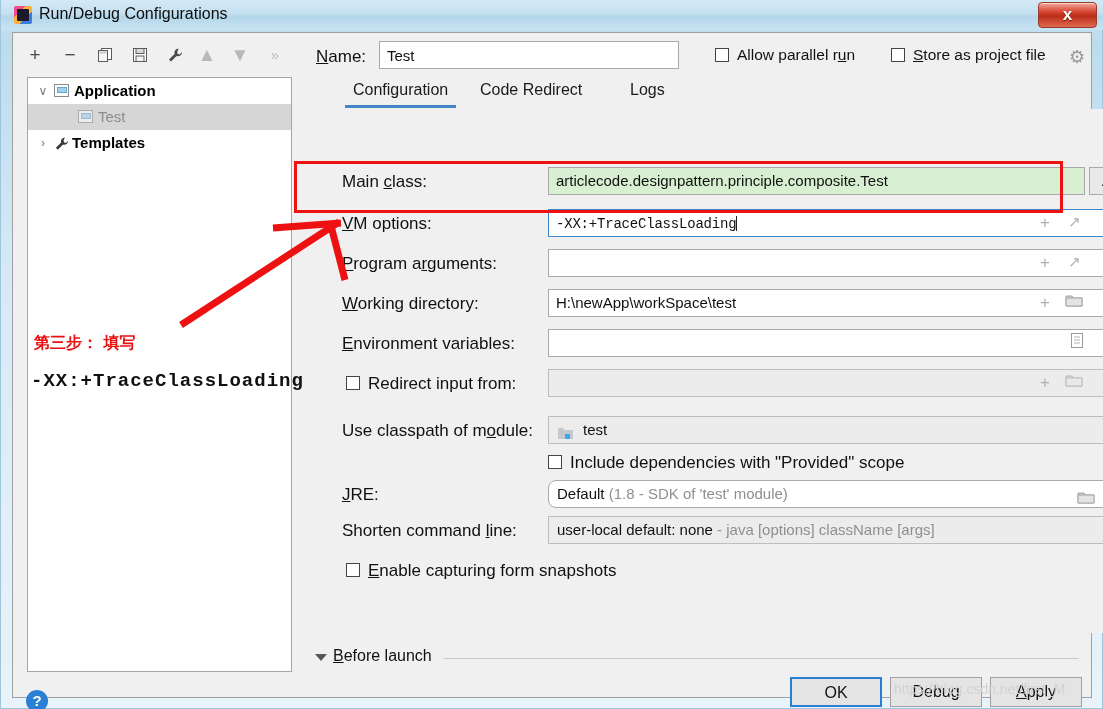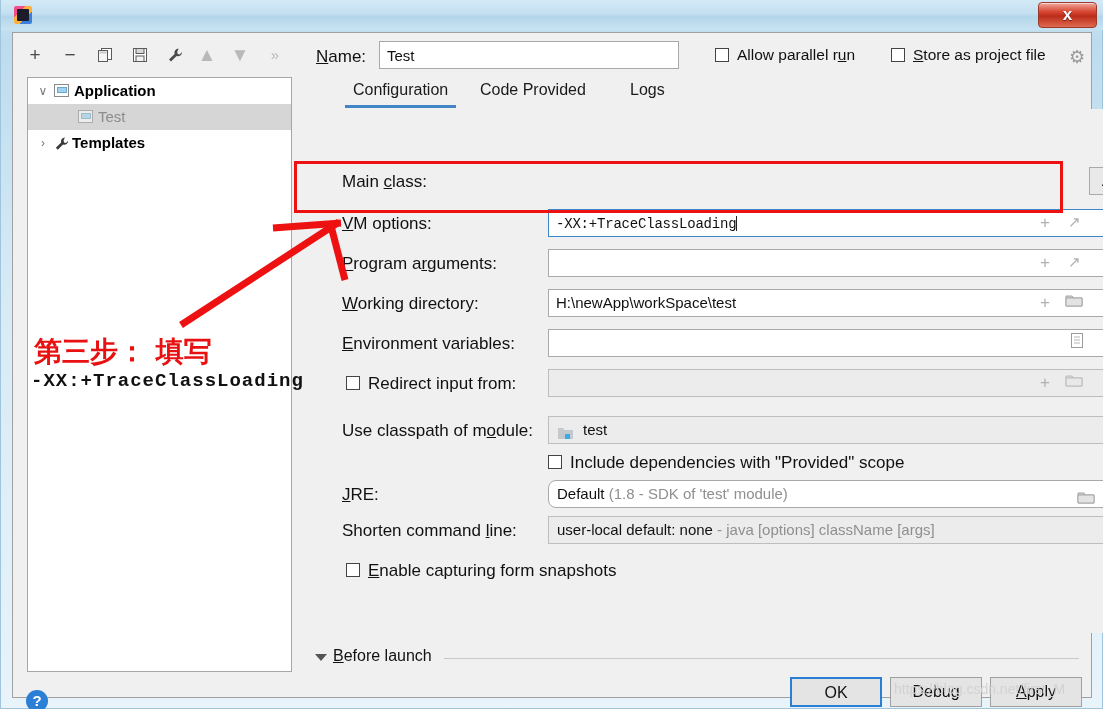--- a/index.html
+++ b/index.html
@@ -125,21 +125,21 @@
     position:absolute;left:13px;top:657px;width:22px;height:22px;border-radius:50%;
     background:#2b7fd4;color:#fff;font-size:15px;font-weight:bold;text-align:center;line-height:22px;cursor:pointer;
   }
   
   #annot-rect{
     position:absolute;left:293px;top:161px;width:769px;height:52px;
     border:3px solid #ee1111;box-sizing:border-box;pointer-events:none;
   }
   #annot-svg{position:absolute;left:0;top:0;width:1103px;height:709px;pointer-events:none;}
   #cn-note{
-    position:absolute;left:33px;top:333px;font-size:28px;color:#e81010;white-space:nowrap;
+    position:absolute;left:33px;top:333px;font-size:16px;color:#e81010;white-space:nowrap;
     font-family:"DejaVu Sans","Liberation Sans",sans-serif;font-weight:bold;
   }
   #cn-code{
     position:absolute;left:30px;top:370px;font-size:19px;color:#111;white-space:nowrap;
     font-family:"Liberation Mono","DejaVu Sans Mono",monospace;font-weight:bold;letter-spacing:1px;
   }
   #watermark{
     position:absolute;left:893px;top:681px;font-size:14px;color:#d2d2d2;white-space:nowrap;
     font-family:"Liberation Sans",sans-serif;
     text-align:center;
@@ -147,20 +147,21 @@
 </style>
 </head>
 <body>
 
 <div id="window">
 
   <div id="titlebar">
     <div id="applogo">
         <span class="ij"></span>
       </div>
+    <div class="title">Run/Debug Configurations</div>
     <div id="closebtn">x</div>
   </div>
 
   <div id="client">
 
     <div id="toolbar">
       <div class="tbtn" style="left:0;">+</div>
       <div class="tbtn" style="left:35px;">−</div>
       <div class="tbtn" style="left:70px;">
         <svg width="16" height="16" viewBox="0 0 16 16">
@@ -221,28 +222,29 @@
       <span class="cbl" style="left:34px;top:5px;">Allow parallel r<u>u</u>n</span>
       <span class="cbx" style="left:188px;top:7px;"></span>
       <span class="cbl" style="left:210px;top:5px;"><u>S</u>tore as project file</span>
       <span class="gear" style="left:366px;top:5px;">⚙</span>
     </div>
 
     <div id="right">
 
       <div id="tabs">
         <div class="tab active" style="left:10px;">Configuration</div>
-        <div class="tab" style="left:137px;">Code Provided</div>
+        <div class="tab" style="left:137px;">Code Redirect</div>
         <div class="tab" style="left:287px;">Logs</div>
       </div>
 
       <div id="formarea">
 
         <div class="row" style="top:58px;">
           <span class="lbl">Main <u>c</u>lass:</span>
+          <div class="fld green" style="left:213px;width:537px;">articlecode.designpattern.principle.composite.Test</div>
           <div class="fld" style="left:754px;width:36px;text-align:center;padding-left:0;background:#e9e9e9;">...</div>
         </div>
 
         <div class="row" style="top:100px;">
           <span class="lbl"><u>V</u>M options:</span>
           <div class="fld focus" style="left:213px;width:577px;">
             <span class="mono">-XX:+TraceClassLoading</span><span class="caret"></span>
           </div>
           <span class="adorn" style="left:705px;">+</span>
           <span class="adorn" style="left:733px;font-size:15px;">↗</span>

